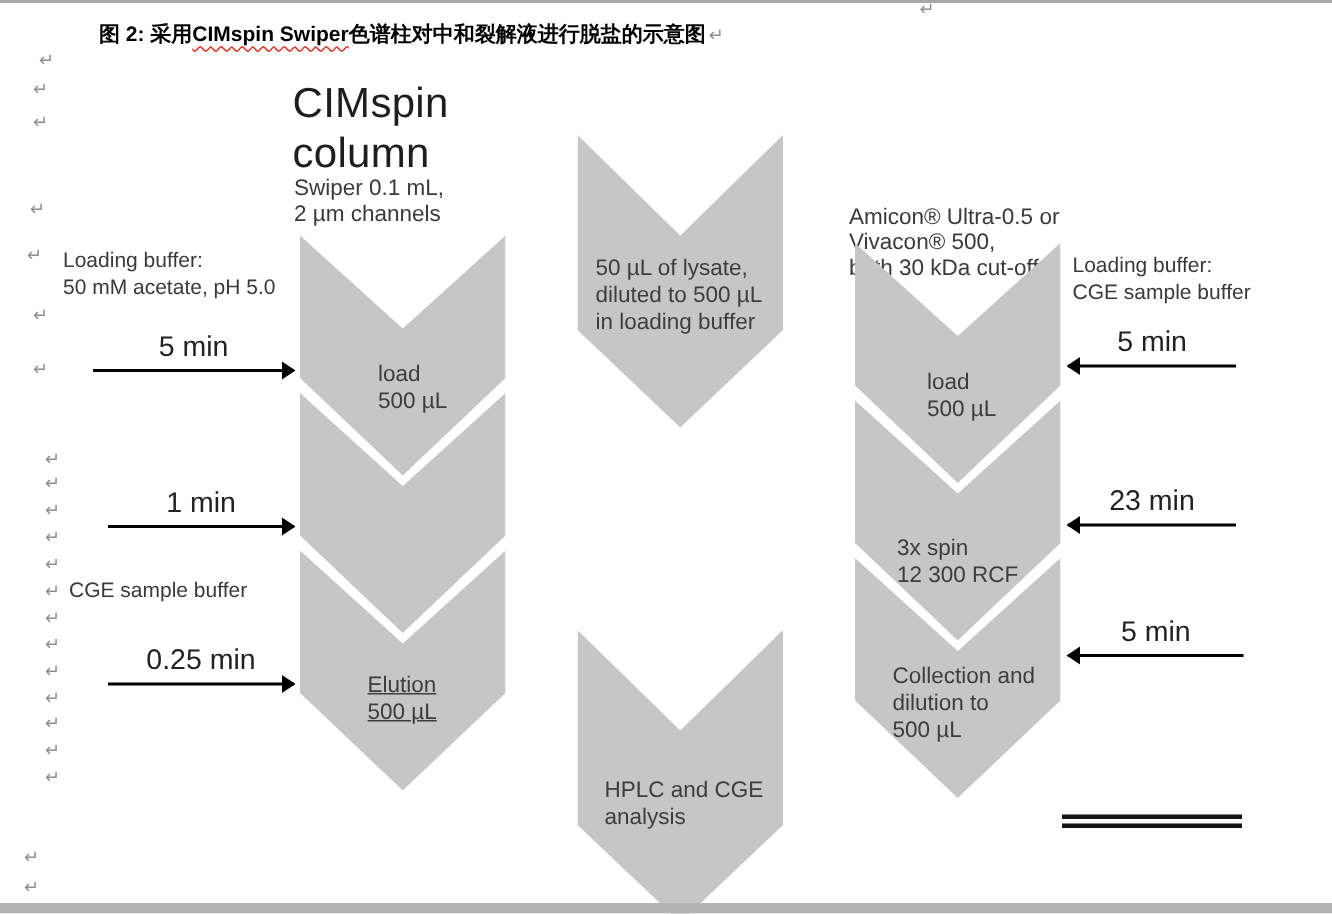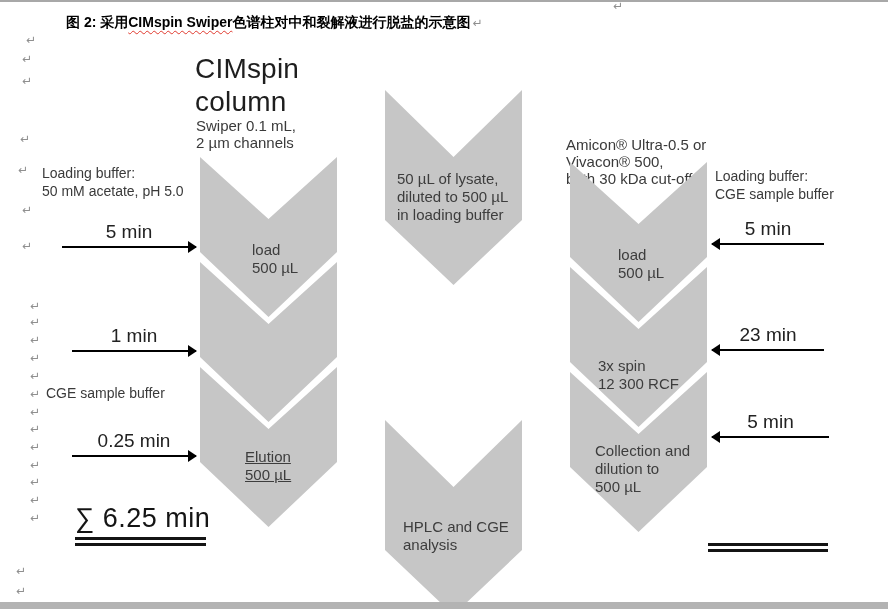--- a/index.html
+++ b/index.html
@@ -153,25 +153,20 @@
         <span class="head"></span>
       </div>
   </div>
   <div class="note" style="left:46px;top:384px;">CGE sample buffer</div>
   <div class="arrow dir-right" style="left:72px;top:430px;width:124px;">
     <div class="arrow-label">0.25 min</div>
     <div class="arrow-line">
         <span class="head"></span>
       </div>
   </div>
-  <div class="sum" style="left:75px;top:503px;width:131px;">
-    <div class="sum-text">∑ 6.25 min</div>
-    <div class="sum-line"></div>
-    <div class="sum-line"></div>
-  </div>
 
   <div class="note" style="left:715px;top:167px;">Loading buffer:
 CGE sample buffer</div>
   <div class="arrow dir-left" style="left:712px;top:218px;width:112px;">
     <div class="arrow-label">5 min</div>
     <div class="arrow-line">
         <span class="head"></span>
       </div>
   </div>
   <div class="arrow dir-left" style="left:712px;top:324px;width:112px;">

